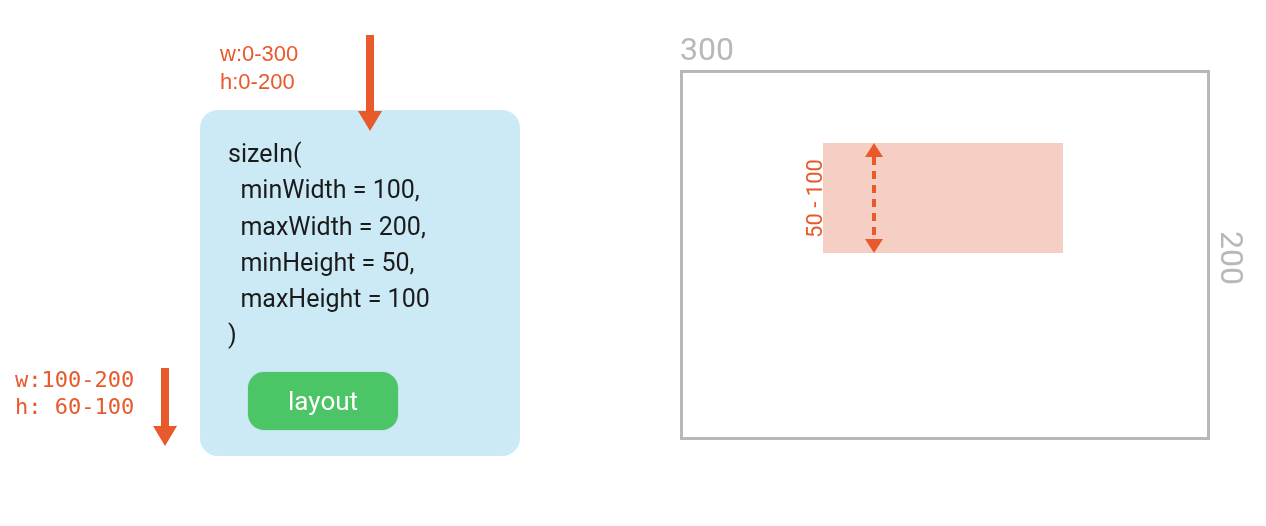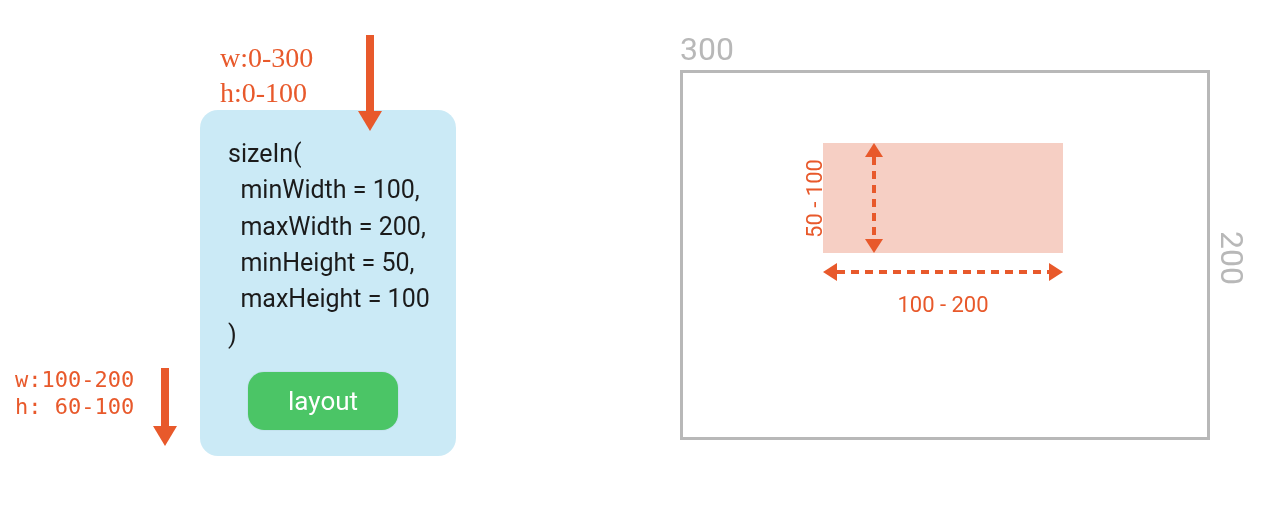--- a/index.html
+++ b/index.html
@@ -22,22 +22,22 @@
   .left-col {
     position: relative;
     width: 400px;
     padding-top: 80px;
   }
 
   .incoming-label {
     position: absolute;
     top: 10px;
     left: 100px;
-    font-family: Liberation Serif, serif;
-    font-size: 28px;
+    font-family: Liberation Sans, sans-serif;
+    font-size: 22px;
     line-height: 1.25;
     color: #E8592B;
     text-align: left;
   }
 
   .arrow-down-in {
     position: absolute;
     top: 5px;
     left: 235px;
   }
@@ -56,21 +56,21 @@
   .arrow-down-out {
     position: absolute;
     bottom: 10px;
     left: 30px;
   }
 
   .code-card {
     background: #CBEAF6;
     border-radius: 18px;
     padding: 26px 28px 26px 28px;
-    width: 256px;
+    width: 320px;
     margin-left: 80px;
     color: #1b1b1b;
   }
 
   .code {
     font-size: 25px;
     line-height: 1.45;
     white-space: pre;
     font-family: -apple-system, BlinkMacSystemFont, "Segoe UI", Roboto, Helvetica, Arial, sans-serif;
   }
@@ -173,21 +173,21 @@
 </style>
 </head>
 <body>
 
 <div class="wrap">
 
   <div class="left-col">
 
     <div class="incoming-label">
       <div>w:0-300</div>
-      <div>h:0-100</div>
+      <div>h:0-200</div>
     </div>
 
     <svg class="arrow-down-in" width="30" height="96">
       <line x1="15" y1="0" x2="15" y2="80" stroke="#E8592B" stroke-width="8"></line>
       <polygon points="3,76 27,76 15,96" fill="#E8592B"></polygon>
     </svg>
 
     <div class="code-card">
       <div class="code">sizeIn(
   minWidth = 100,
@@ -227,26 +227,18 @@
         <div class="dim-v-inner">
           <div class="dim-v-text">50 - 100</div>
           <svg width="28" height="110">
             <polygon points="14,0 5,14 23,14" fill="#E8592B"></polygon>
             <line x1="14" y1="14" x2="14" y2="96" stroke="#E8592B" stroke-width="4" stroke-dasharray="8 6"></line>
             <polygon points="14,110 5,96 23,96" fill="#E8592B"></polygon>
           </svg>
         </div>
       </div>
 
-      <div class="dim-h">
-        <svg width="240" height="28">
-          <polygon points="0,14 14,5 14,23" fill="#E8592B"></polygon>
-          <line x1="14" y1="14" x2="226" y2="14" stroke="#E8592B" stroke-width="4" stroke-dasharray="8 6"></line>
-          <polygon points="240,14 226,5 226,23" fill="#E8592B"></polygon>
-        </svg>
-        <div class="dim-h-text">100 - 200</div>
-      </div>
 
     </div>
 
   </div>
 
 </div>
 
 </body></html>

